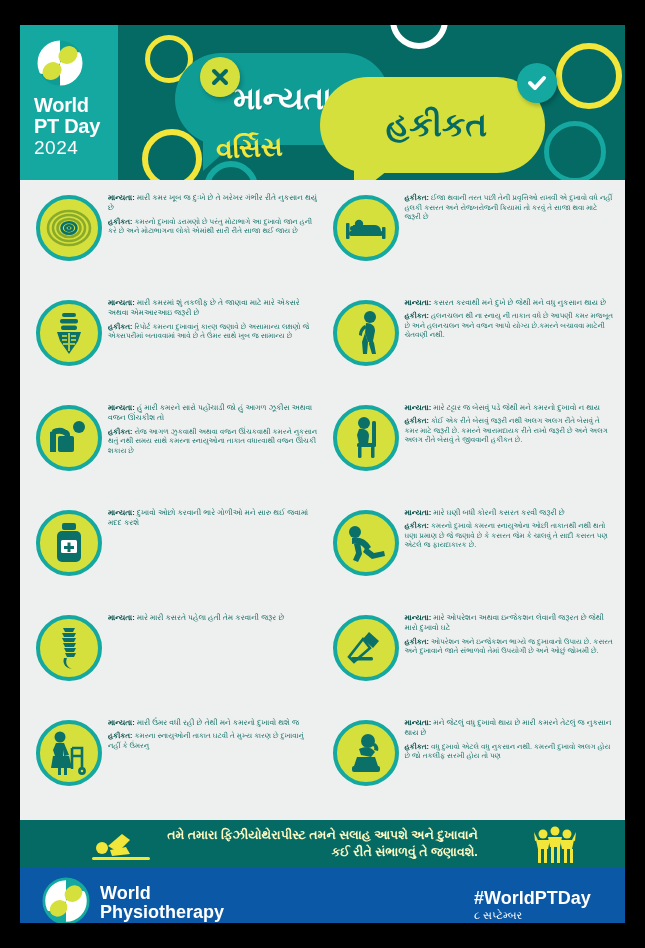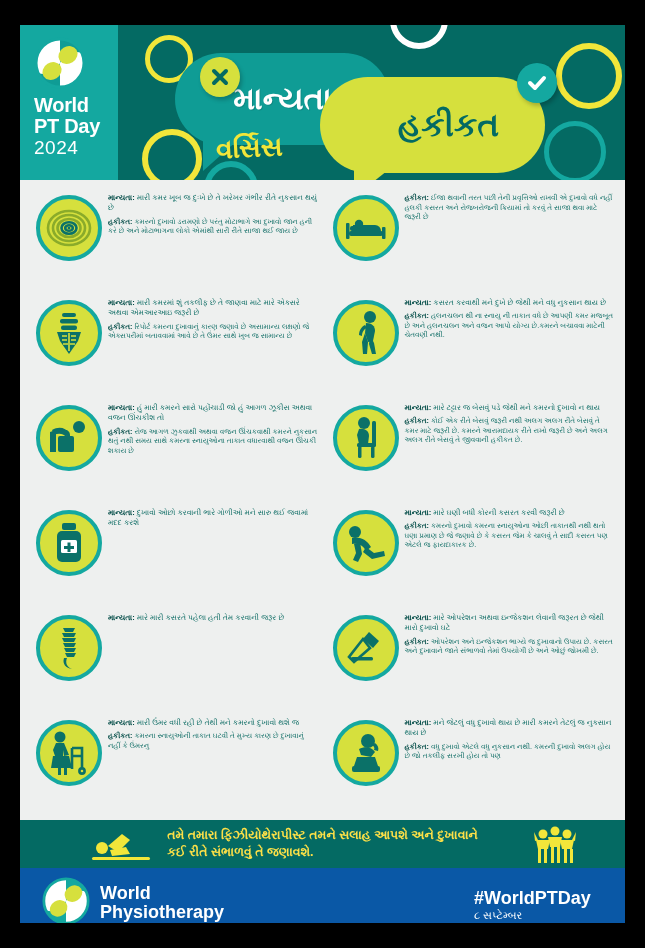--- a/index.html
+++ b/index.html
@@ -77,21 +77,21 @@
     border-radius: 48px;
     z-index: 4;
   }
   .bubble-fact:after {
     content: ""; position: absolute;
     left: 34px; bottom: -24px;
     border-right: 38px solid transparent;
     border-top: 30px solid #d6e03d;
   }
   .bubble-fact-label {
-    position: absolute; left: 16px; top: 0; width: 100%; height: 96px;
+    position: absolute; left: 4px; top: 0; width: 100%; height: 96px;
     display: flex; align-items: center; justify-content: center;
     color: #046a63; font-size: 33px; font-weight: bold;
   }
   .versus-label {
     position: absolute; left: 196px; top: 108px;
     color: #f2e63a; font-size: 27px; font-weight: bold;
     z-index: 6; transform: rotate(-3deg);
   }
   .badge-x {
     position: absolute; left: 180px; top: 32px;
@@ -146,22 +146,22 @@
 
   
   .cta {
     position: relative;
     margin: 4px 0 0 0;
     height: 48px;
     background: #046a63;
     display: flex; align-items: center; justify-content: center;
   }
   .cta-text {
-    color: #fde047; font-size: 12.5px; font-weight: bold;
-    line-height: 17px; text-align: left;
+    color: #fef9c3; font-size: 12.5px; font-weight: bold;
+    line-height: 17px; text-align: right;
     max-width: 400px;
   }
   .cta-ico-left { position: absolute; left: 70px; top: 8px; }
   .cta-ico-right { position: absolute; right: 48px; top: 6px; }
 
   
   .footer {
     height: 70px;
     background: #0a58a6;
     display: flex; align-items: center;

